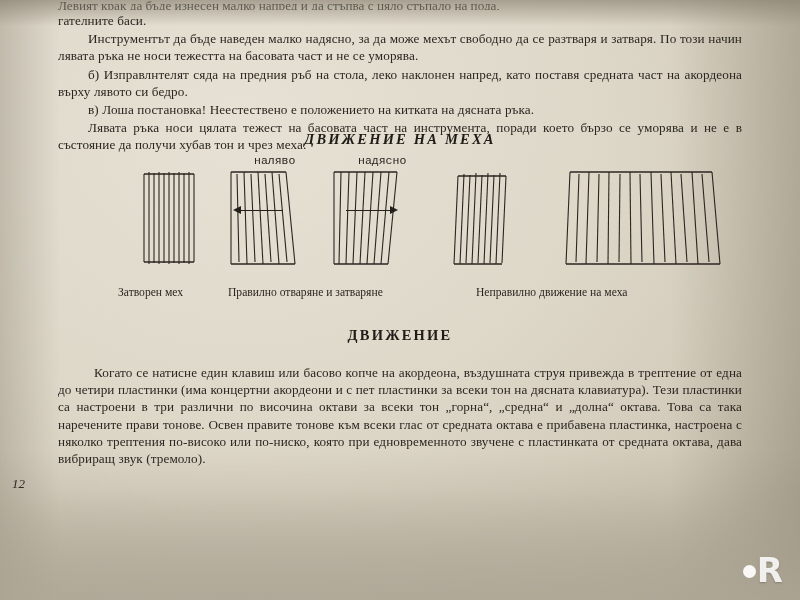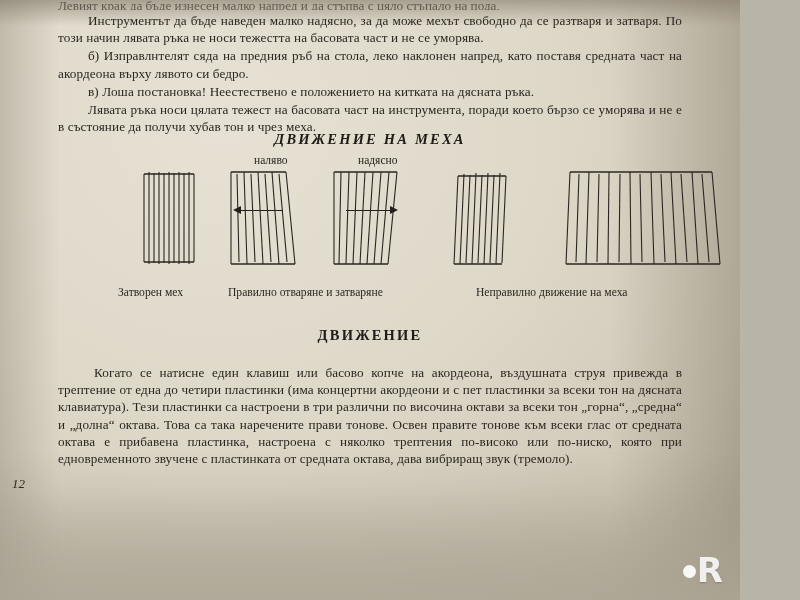--- a/index.html
+++ b/index.html
@@ -9,21 +9,21 @@
   body {
     width: 800px;
     height: 600px;
     overflow: hidden;
     background: #b9b4a8;
     font-family: "Liberation Serif", serif;
   }
 
   #page {
     position: relative;
-    width: 740px;
+    width: 800px;
     height: 600px;
     background:
       radial-gradient(ellipse at 30% 20%, #e6e1d4 0%, #ded8c9 45%, #cfc8b7 78%, #b9b2a0 100%);
     overflow: hidden;
   }
 
   
   .shade-top {
     position: absolute;
     left: 0; top: 0; width: 800px; height: 26px;
@@ -108,20 +108,21 @@
     position: absolute;
     top: 8px;
   }
   .fig svg { display: block; }
 
   .arrow-label {
     position: absolute;
     font-size: 11.5px;
     color: #27241e;
     white-space: nowrap;
+    font-family: Liberation Mono, monospace;
   }
   .arrow-bar {
     position: absolute;
     height: 0;
     border-top: 1.6px solid #23201b;
   }
   .arrow-head {
     position: absolute;
     width: 0; height: 0;
   }
@@ -183,20 +184,21 @@
 <div id="page">
 
   <div class="shade-top"></div>
   <div class="shade-left"></div>
   <div class="shade-right"></div>
   <div class="shade-bottom"></div>
 
   <div class="cut-line" style="top:-3px;">Левият крак да бъде изнесен малко напред и да стъпва с цяло стъпало на пода,</div>
 
   <div class="text-col first-block">
+    <p class="body-par">гателните баси.</p>
     <p class="body-par indent">Инструментът да бъде наведен малко надясно, за да може мехът свободно да се разтваря и затваря. По този начин лявата ръка не носи тежестта на басовата част и не се уморява.</p>
     <p class="body-par indent">б) Изправлнтелят сяда на предния ръб на стола, леко наклонен напред, като поставя средната част на акордеона върху лявото си бедро.</p>
     <p class="body-par indent">в) Лоша постановка! Неестествено е положението на китката на дясната ръка.</p>
     <p class="body-par indent">Лявата ръка носи цялата тежест на басовата част на инструмента, поради което бързо се уморява и не е в състояние да получи хубав тон и чрез меха.</p>
   </div>
 
   <h2 class="section-title" style="position:absolute; left:0; right:0; top:131px;font-style:italic;">ДВИЖЕНИЕ НА МЕХА</h2>
 
   <div id="figures">
 

